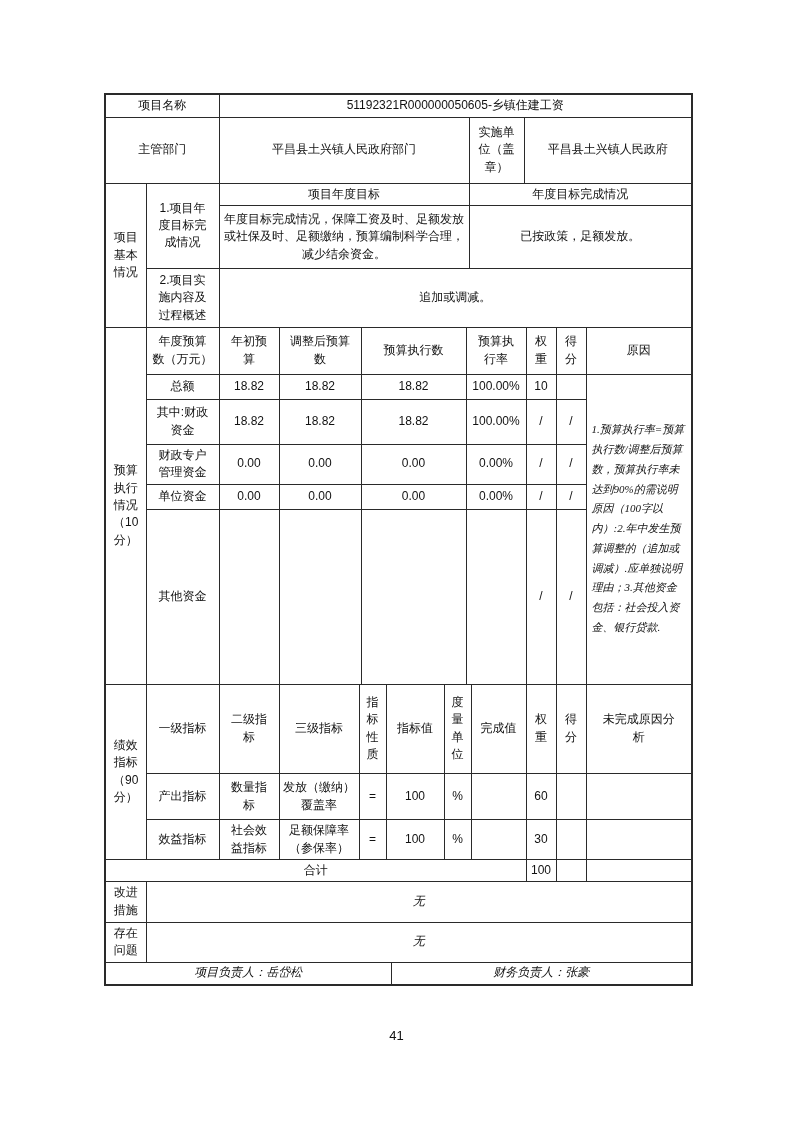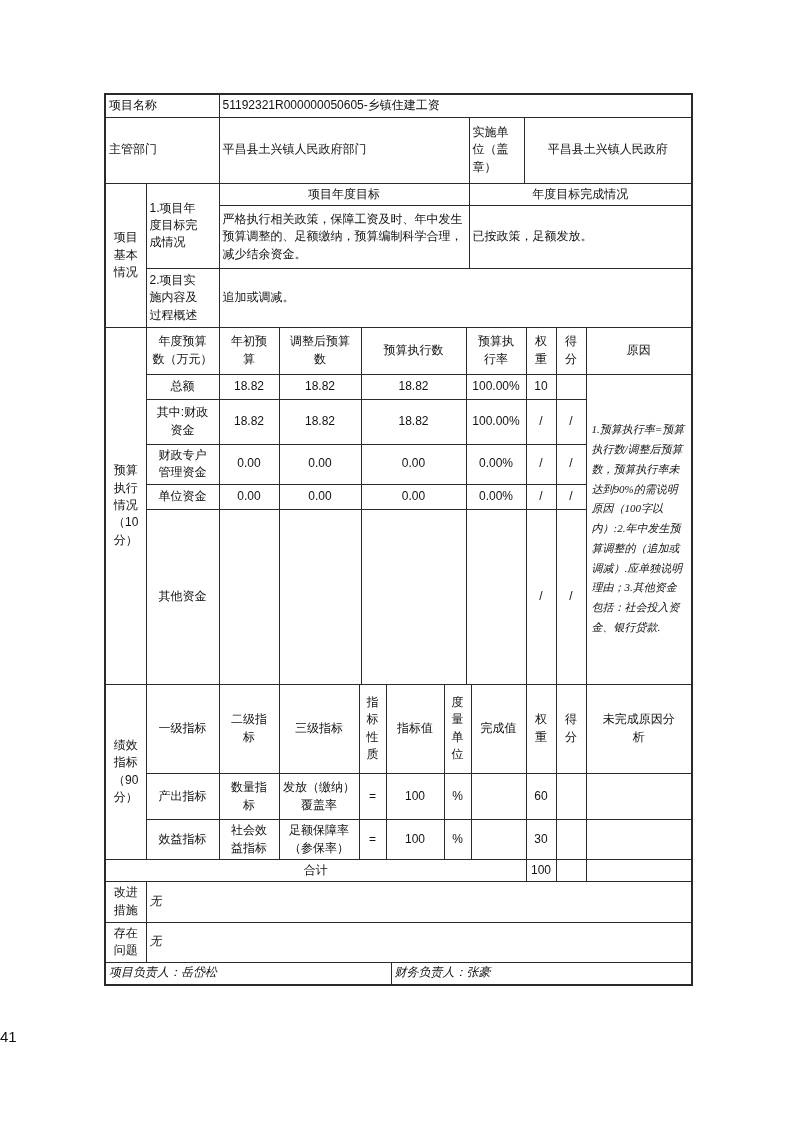--- a/index.html
+++ b/index.html
@@ -9,28 +9,28 @@
   }
   .doc { position:absolute; left:104px; top:93px; width:585px; border:2px solid #2a2a2a; }
   table { border-collapse:collapse; width:585px; table-layout:fixed; }
   td {
     border-right:1px solid #2a2a2a; border-bottom:1px solid #2a2a2a;
     font-size:12px; text-align:center; vertical-align:middle;
     padding:1px 3px; line-height:1.45; word-break:break-all; overflow:hidden;
   }
   td:last-child { border-right:none; }
   table.last-tbl td { border-bottom:none;font-style:italic; }
-  .left { text-align:left;margin-top:44px; }
+  .left { text-align:center;margin-top:44px; }
   .prewrap { white-space:pre-line; }
   .italic { font-style:italic; font-family:"Liberation Serif","DejaVu Serif",serif; }
   .reason {
     border-left:1px solid #2a2a2a; font-size:11px; line-height:1.8;
     text-align:left; padding:12px 5px; vertical-align:middle;
   }
-  .pagenum { position:absolute; top:1028px; left:0; width:793px; font-size:15px; }
+  .pagenum { position:absolute; top:1028px; left:0; width:793px; text-align:center; font-size:13px; }
 </style>
 </head>
 <body>
 
 <div class="doc">
 
   <table>
     <colgroup>
         <col style="width:113px">
         <col style="width:250px">
@@ -65,21 +65,21 @@
       <td class="prewrap" rowspan="3">项目
 基本
 情况</td>
       <td class="left prewrap" rowspan="2">1.项目年
 度目标完
 成情况</td>
       <td>项目年度目标</td>
       <td>年度目标完成情况</td>
     </tr>
     <tr style="height:63px">
-      <td class="left">严格执行相关政策，保障工资及时、年中发生预算调整的、足额缴纳，预算编制科学合理，减少结余资金。</td>
+      <td class="left">年度目标完成情况，保障工资及时、足额发放或社保及时、足额缴纳，预算编制科学合理，减少结余资金。</td>
       <td class="left">已按政策，足额发放。</td>
     </tr>
     <tr style="height:59px">
       <td class="left prewrap">2.项目实
 施内容及
 过程概述</td>
       <td class="left" colspan="2">追加或调减。</td>
     </tr>
   </tbody>
     </table>

